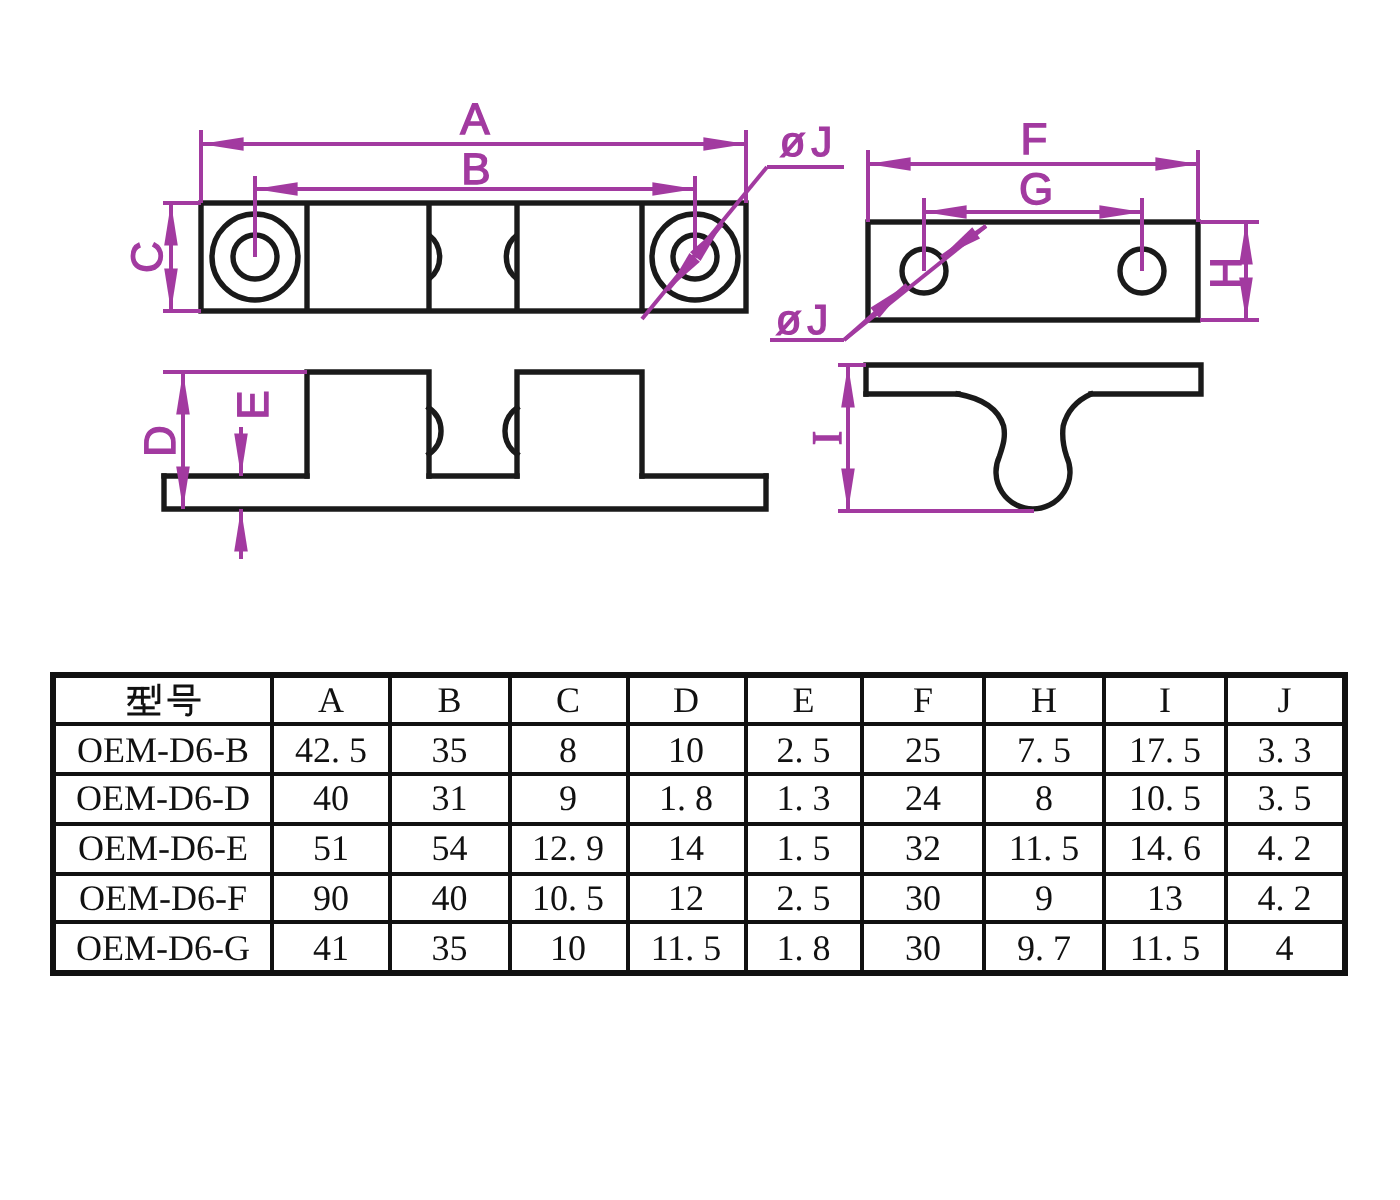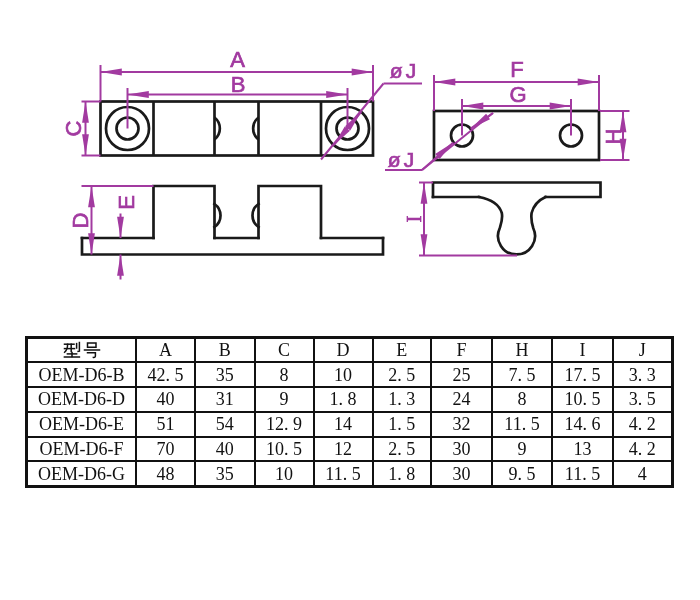--- a/index.html
+++ b/index.html
@@ -201,36 +201,36 @@
         <td>12. 9</td>
         <td>14</td>
         <td>1. 5</td>
         <td>32</td>
         <td>11. 5</td>
         <td>14. 6</td>
         <td>4. 2</td>
       </tr>
       <tr>
         <td>OEM-D6-F</td>
-        <td>70</td>
+        <td>90</td>
         <td>40</td>
         <td>10. 5</td>
         <td>12</td>
         <td>2. 5</td>
         <td>30</td>
         <td>9</td>
         <td>13</td>
         <td>4. 2</td>
       </tr>
       <tr>
         <td>OEM-D6-G</td>
-        <td>48</td>
+        <td>41</td>
         <td>35</td>
         <td>10</td>
         <td>11. 5</td>
         <td>1. 8</td>
         <td>30</td>
-        <td>9. 5</td>
+        <td>9. 7</td>
         <td>11. 5</td>
         <td>4</td>
       </tr>
     </tbody>
 </table>
 
 </body></html>

